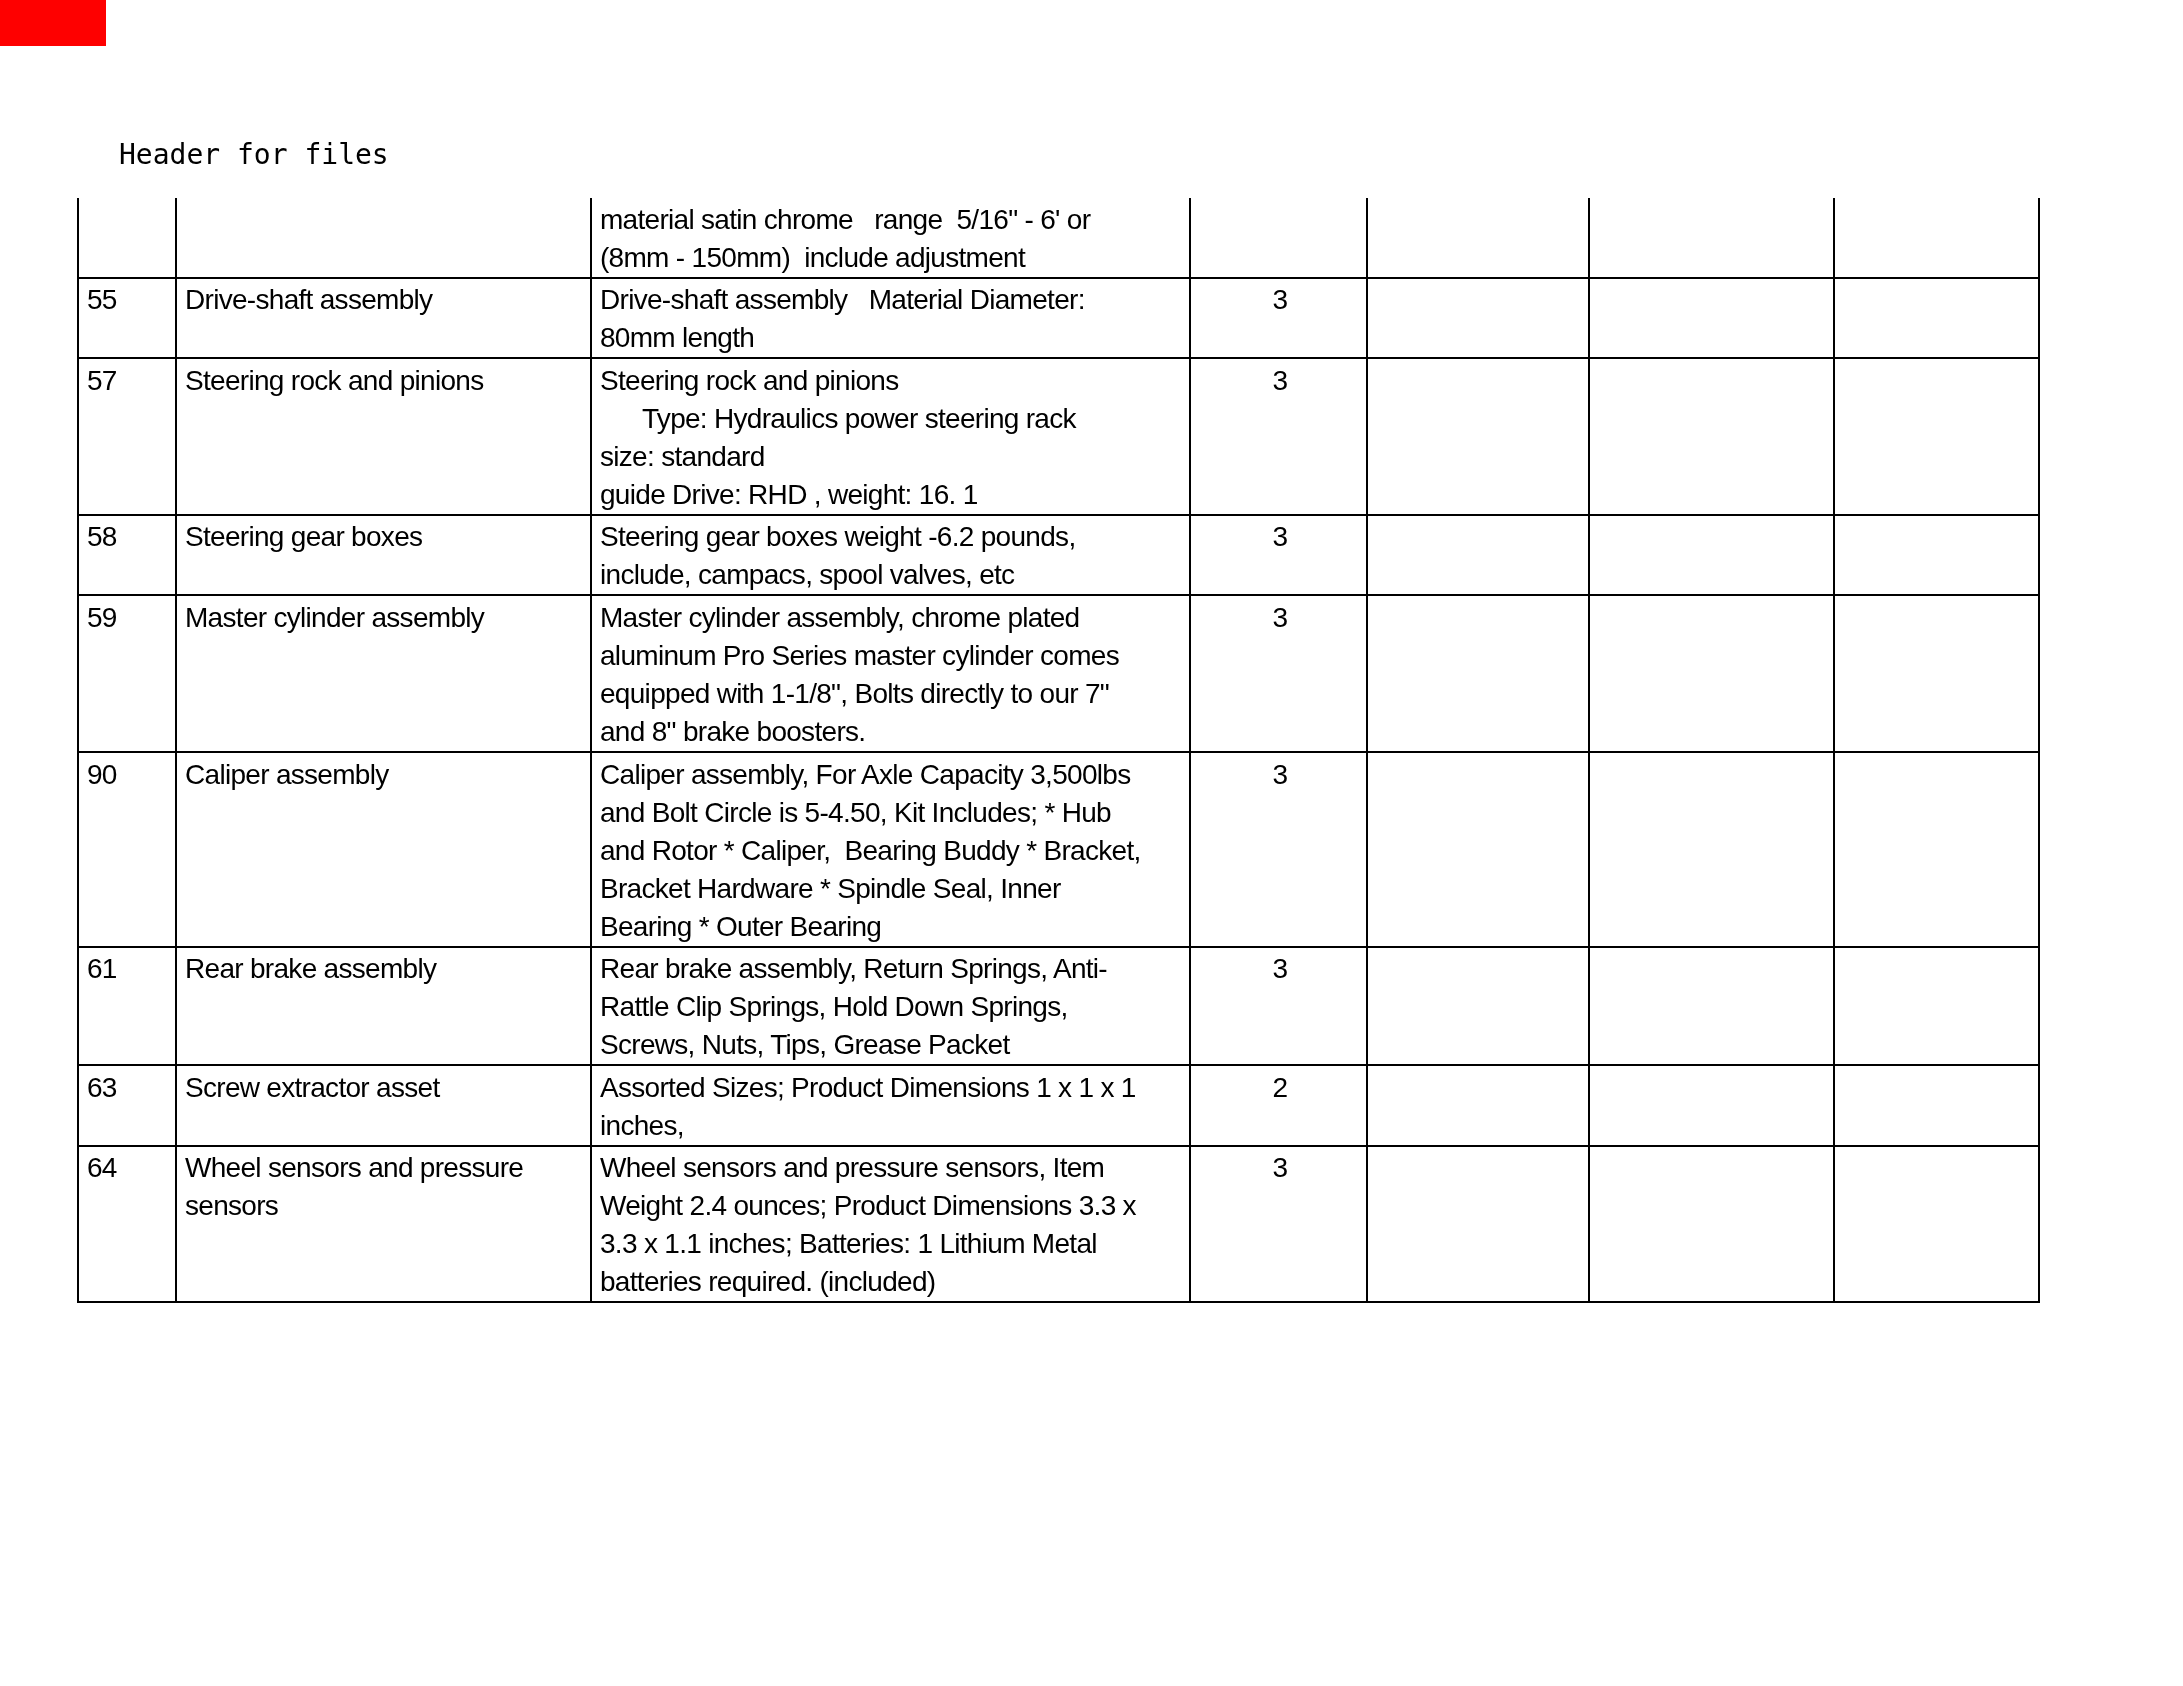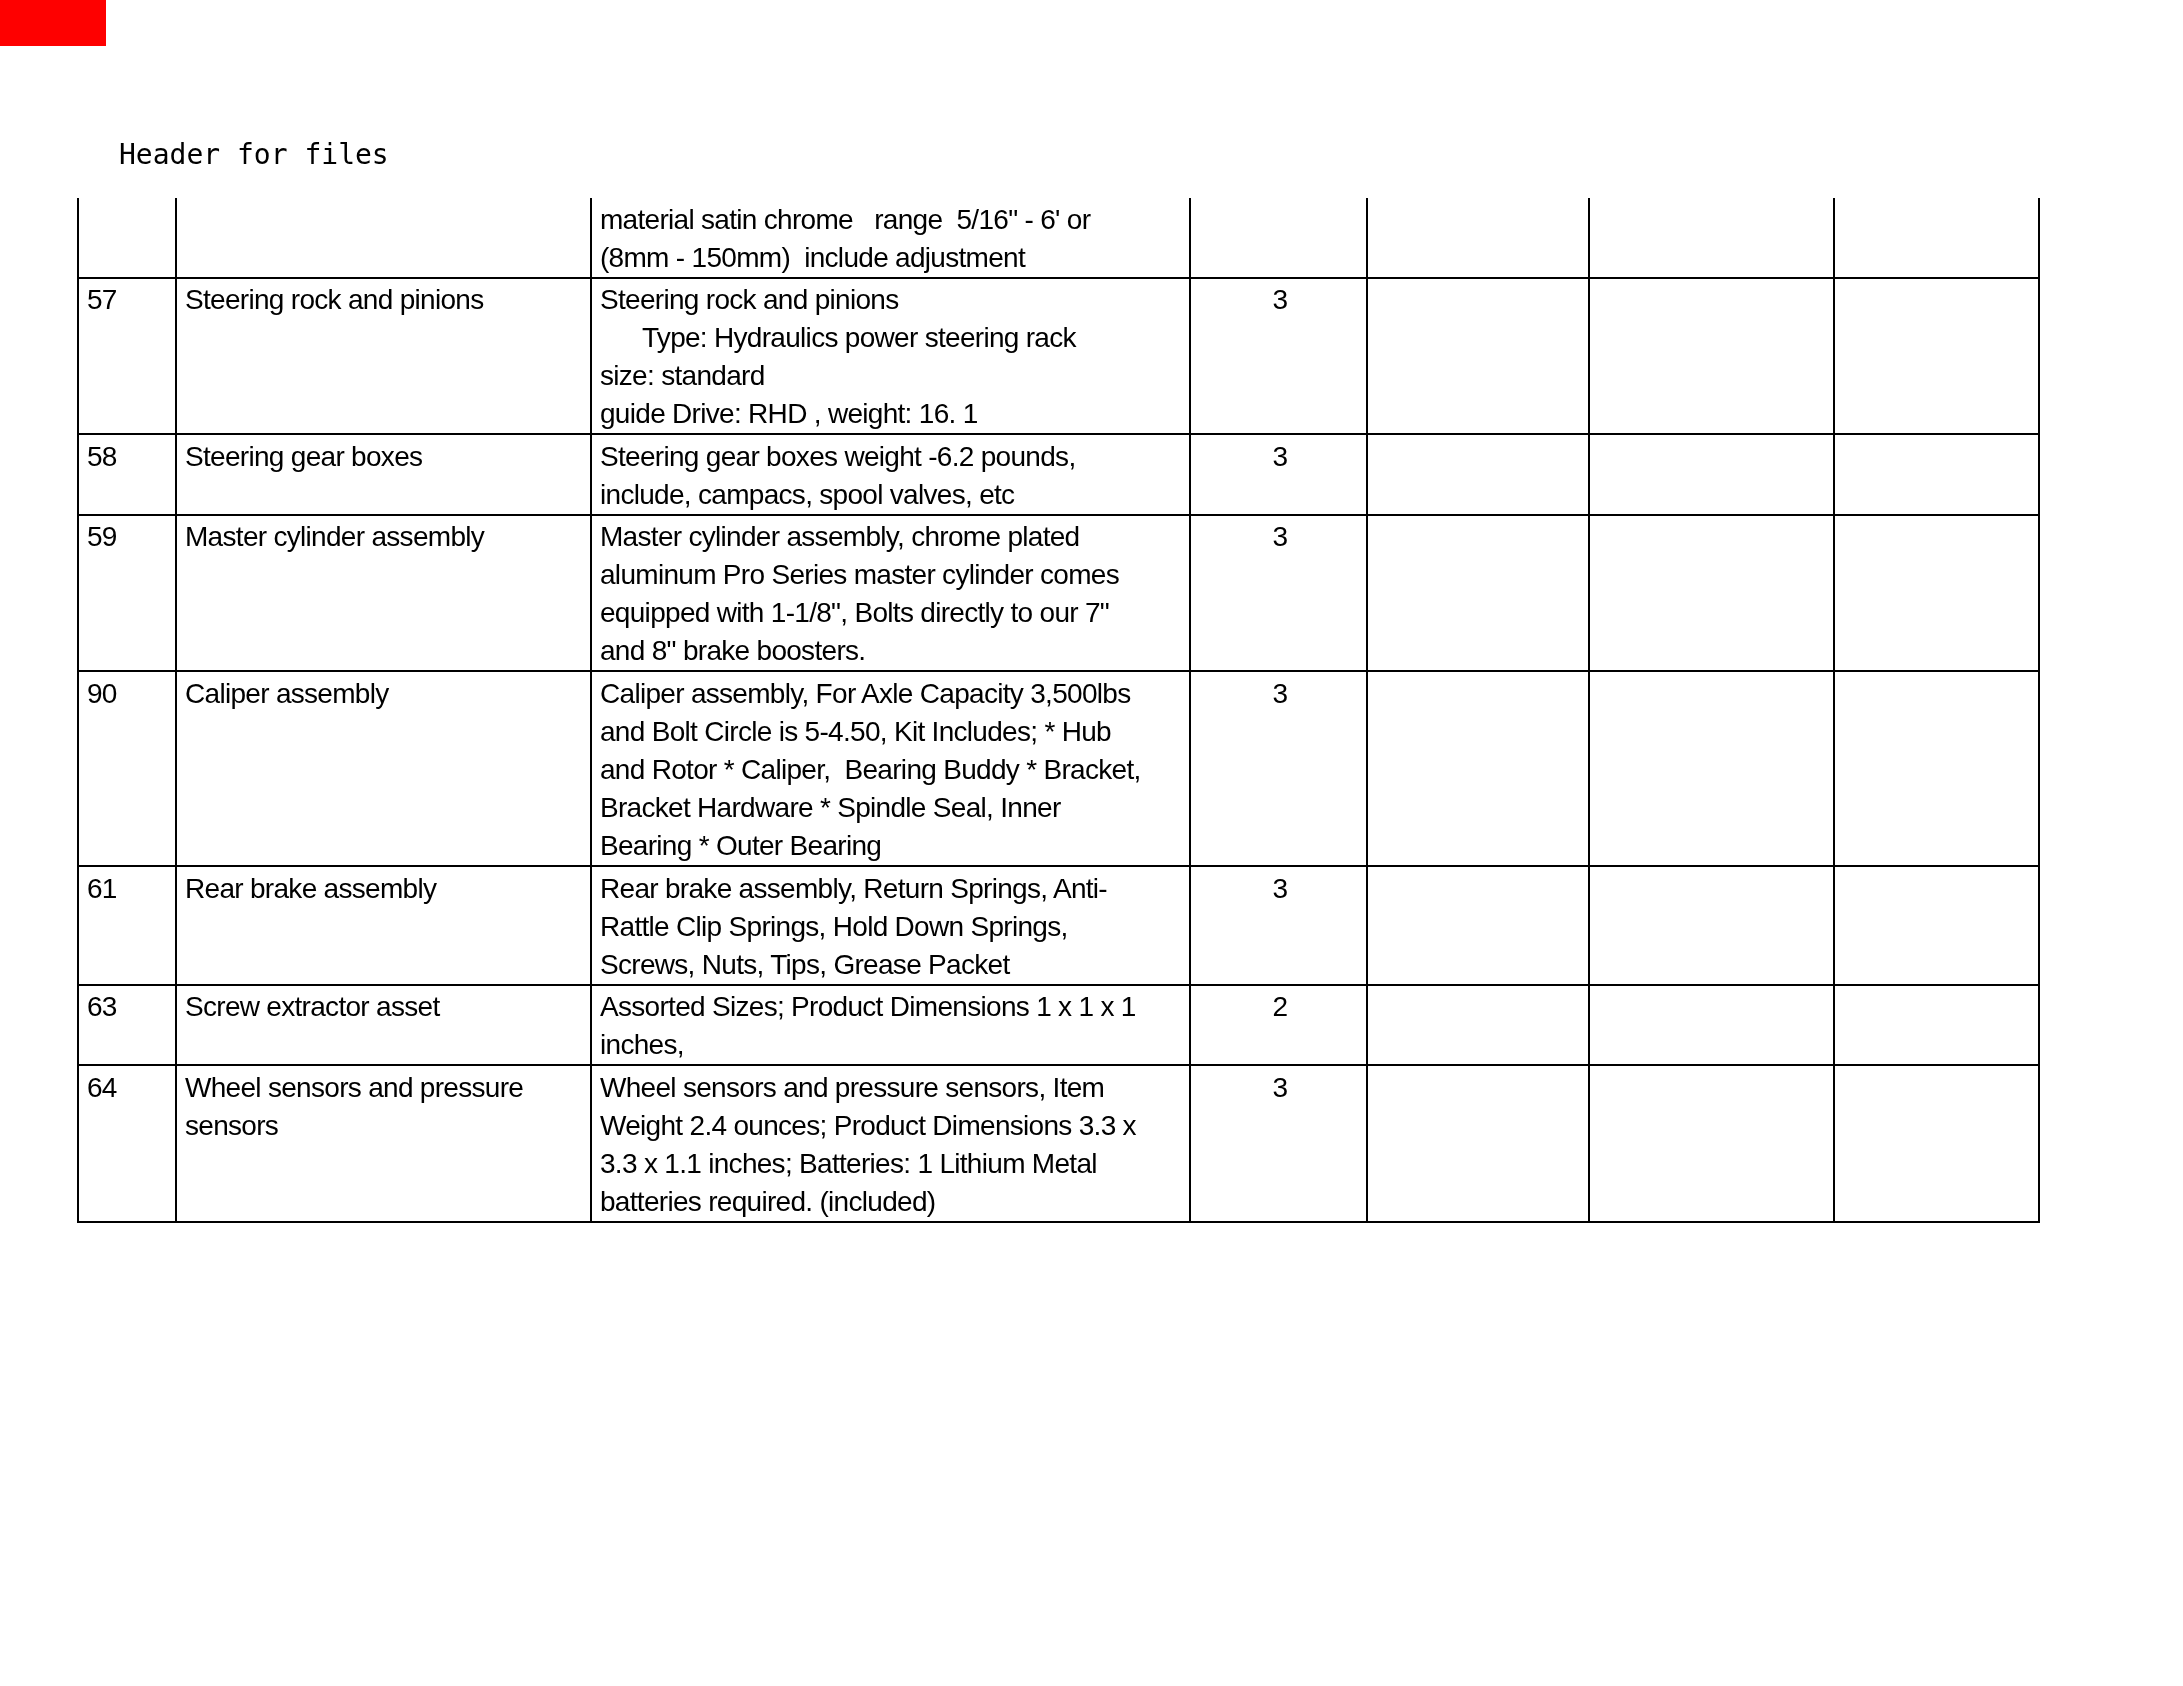--- a/index.html
+++ b/index.html
@@ -87,20 +87,32 @@
     <td class="c-desc">
             <div class="dline">material satin chrome   range  5/16" - 6' or</div>
             <div class="dline">(8mm - 150mm)  include adjustment</div>
           </td>
     <td class="c-qty"></td>
     <td class="c-empty"></td>
     <td class="c-empty"></td>
     <td class="c-empty"></td>
   </tr>
         <tr>
+    <td class="c-no">55</td>
+    <td class="c-item">Drive-shaft assembly</td>
+    <td class="c-desc">
+            <div class="dline">Drive-shaft assembly   Material Diameter:</div>
+            <div class="dline">80mm length</div>
+          </td>
+    <td class="c-qty">3</td>
+    <td class="c-empty"></td>
+    <td class="c-empty"></td>
+    <td class="c-empty"></td>
+  </tr>
+        <tr>
     <td class="c-no">57</td>
     <td class="c-item">Steering rock and pinions</td>
     <td class="c-desc">
             <div class="dline">Steering rock and pinions</div>
             <div class="dline">      Type: Hydraulics power steering rack</div>
             <div class="dline">size: standard</div>
             <div class="dline">guide Drive: RHD , weight: 16. 1</div>
           </td>
     <td class="c-qty">3</td>
     <td class="c-empty"></td>

